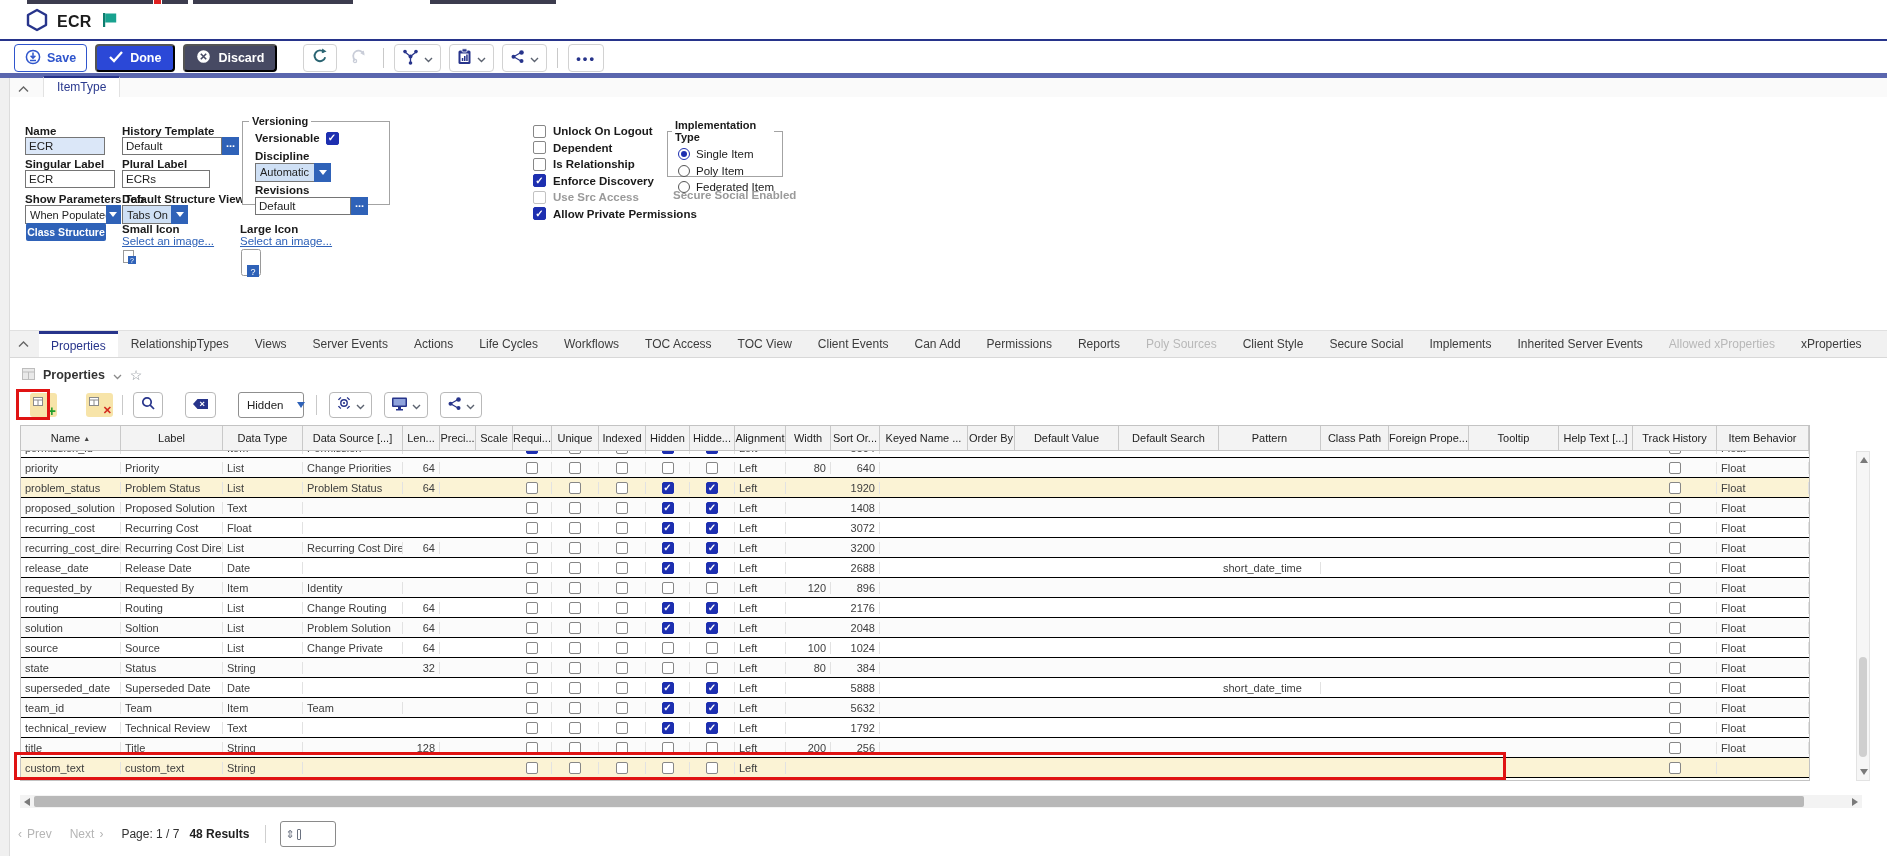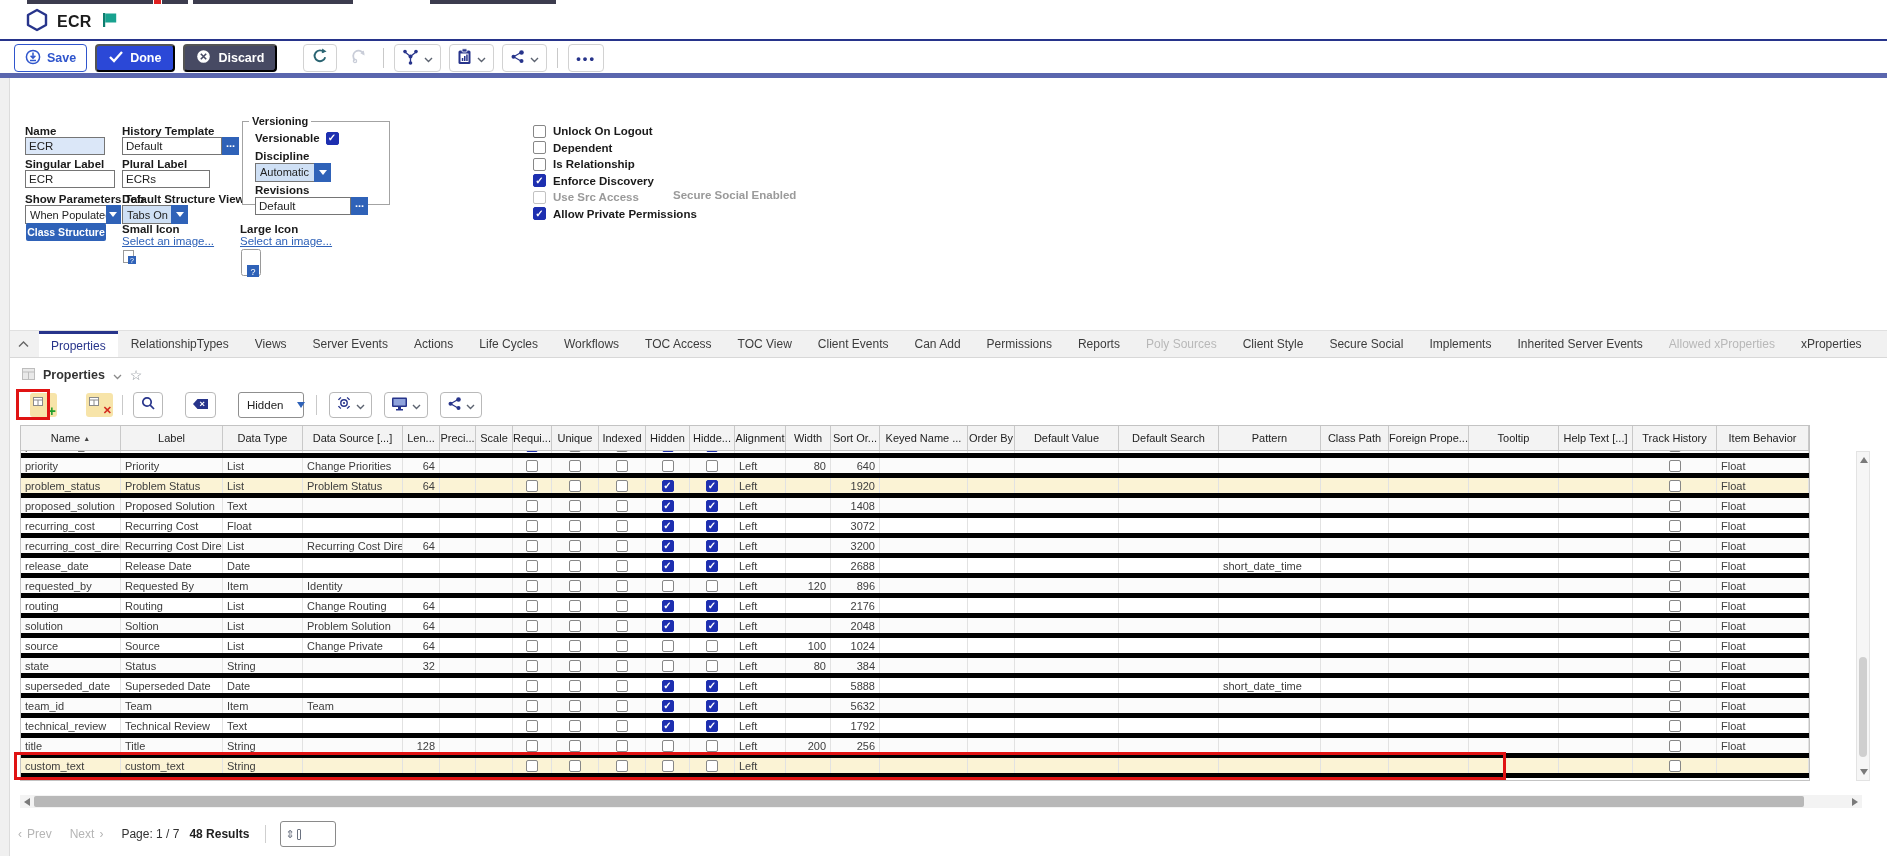--- a/index.html
+++ b/index.html
@@ -101,21 +101,21 @@
 
   
   .ghead { position:absolute; top:67px; left:10px; width:1790px; height:26px; display:flex;
            background:#f3f3f3; border:1px solid #c3c3c3; }
   .hcell { font-size:11px; color:#222; display:flex; align-items:center; justify-content:center;
            border-right:1px solid #c9c9c9; padding:0 2px; overflow:hidden; white-space:nowrap; flex:0 0 auto; }
   .sortarr { font-size:7px; color:#444; margin-left:3px; }
   .gview { position:absolute; top:93px; left:10px; width:1790px; height:330px; overflow:hidden;
            border:1px solid #c3c3c3; border-top:none; background:#fff; }
   .gbody { margin-top:-13px; }
-  .grow { display:flex; height:20px; border-bottom:5px solid #000000; background:#fff; }
+  .grow { display:flex; height:20px; border-bottom:1px solid #000000; background:#fff;align-items:center; }
   .grow:nth-child(even) { background:#fbfbfb; }
   .grow.sel { background:#fbf3d5; }
   .gcell { font-size:11px; color:#3d3d3d; display:flex; align-items:center; padding:0 4px;
            border-right:1px solid #e2e2e2; overflow:hidden; white-space:nowrap; flex:0 0 auto; }
   .gcell.right { justify-content:flex-end; }
   .gcell.center { justify-content:center; padding:0; }
   .gcell .cb { width:12px; height:12px; }
 
   
   .vscroll { position:absolute; top:93px; left:1846px; width:14px; height:330px; background:#f6f6f6; border:1px solid #e3e3e3; }
@@ -249,20 +249,28 @@
     </span>
     <span class="vsep"></span>
     <span class="icobtn brd">
         <span class="dots3"></span>
       </span>
   </div>
 
   <div class="band"></div>
   <div class="gutter"></div>
 
+  <div class="ftabs">
+    <span class="chevup">
+        <svg width="11" height="7">
+          <polyline points="1,5.5 5.5,1 10,5.5" fill="none" stroke="#666" stroke-width="1.4"></polyline>
+        </svg>
+      </span>
+    <span class="ftab">ItemType</span>
+  </div>
 
   <div class="fpanel">
     <div class="lbl" style="left:15px;top:28px">Name</div>
     <input class="fin blue" style="left: 15px; top: 40px; width: 80px;" value="ECR">
     <div class="lbl" style="left:112px;top:28px">History Template</div>
     <input class="fin" style="left: 112px; top: 40px; width: 100px;" value="Default">
     <span class="dots abs" style="left:212px;top:40px"></span>
 
     <div class="lbl" style="left:15px;top:61px">Singular Label</div>
     <input class="fin" style="left: 15px; top: 73px; width: 90px;" value="ECR">
@@ -341,20 +349,37 @@
         <div class="frow">
           <span class="cb dim"></span>
           <span class="flbl dim">Use Src Access</span>
         </div>
         <div class="frow">
           <span class="cb on"></span>
           <span class="flbl">Allow Private Permissions</span>
         </div>
       </div>
 
+    <fieldset class="grp" style="left:657px;top:22px;width:112px;height:58px;padding-left:10px">
+      <legend>Implementation Type</legend>
+      <div>
+          <div class="frow" style="gap: 6px;">
+            <span class="radio on"></span>
+            <span class="flbl" style="font-weight: 400;">Single Item</span>
+          </div>
+          <div class="frow" style="gap: 6px;">
+            <span class="radio"></span>
+            <span class="flbl" style="font-weight: 400;">Poly Item</span>
+          </div>
+          <div class="frow" style="gap: 6px;">
+            <span class="radio"></span>
+            <span class="flbl" style="font-weight: 400;">Federated Item</span>
+          </div>
+        </div>
+    </fieldset>
 
     <div class="graytxt" style="left:663px;top:92px">Secure Social Enabled</div>
   </div>
 
   <div class="ptabs">
     <span class="chevup">
         <svg width="11" height="7">
           <polyline points="1,5.5 5.5,1 10,5.5" fill="none" stroke="#666" stroke-width="1.4"></polyline>
         </svg>
       </span>

